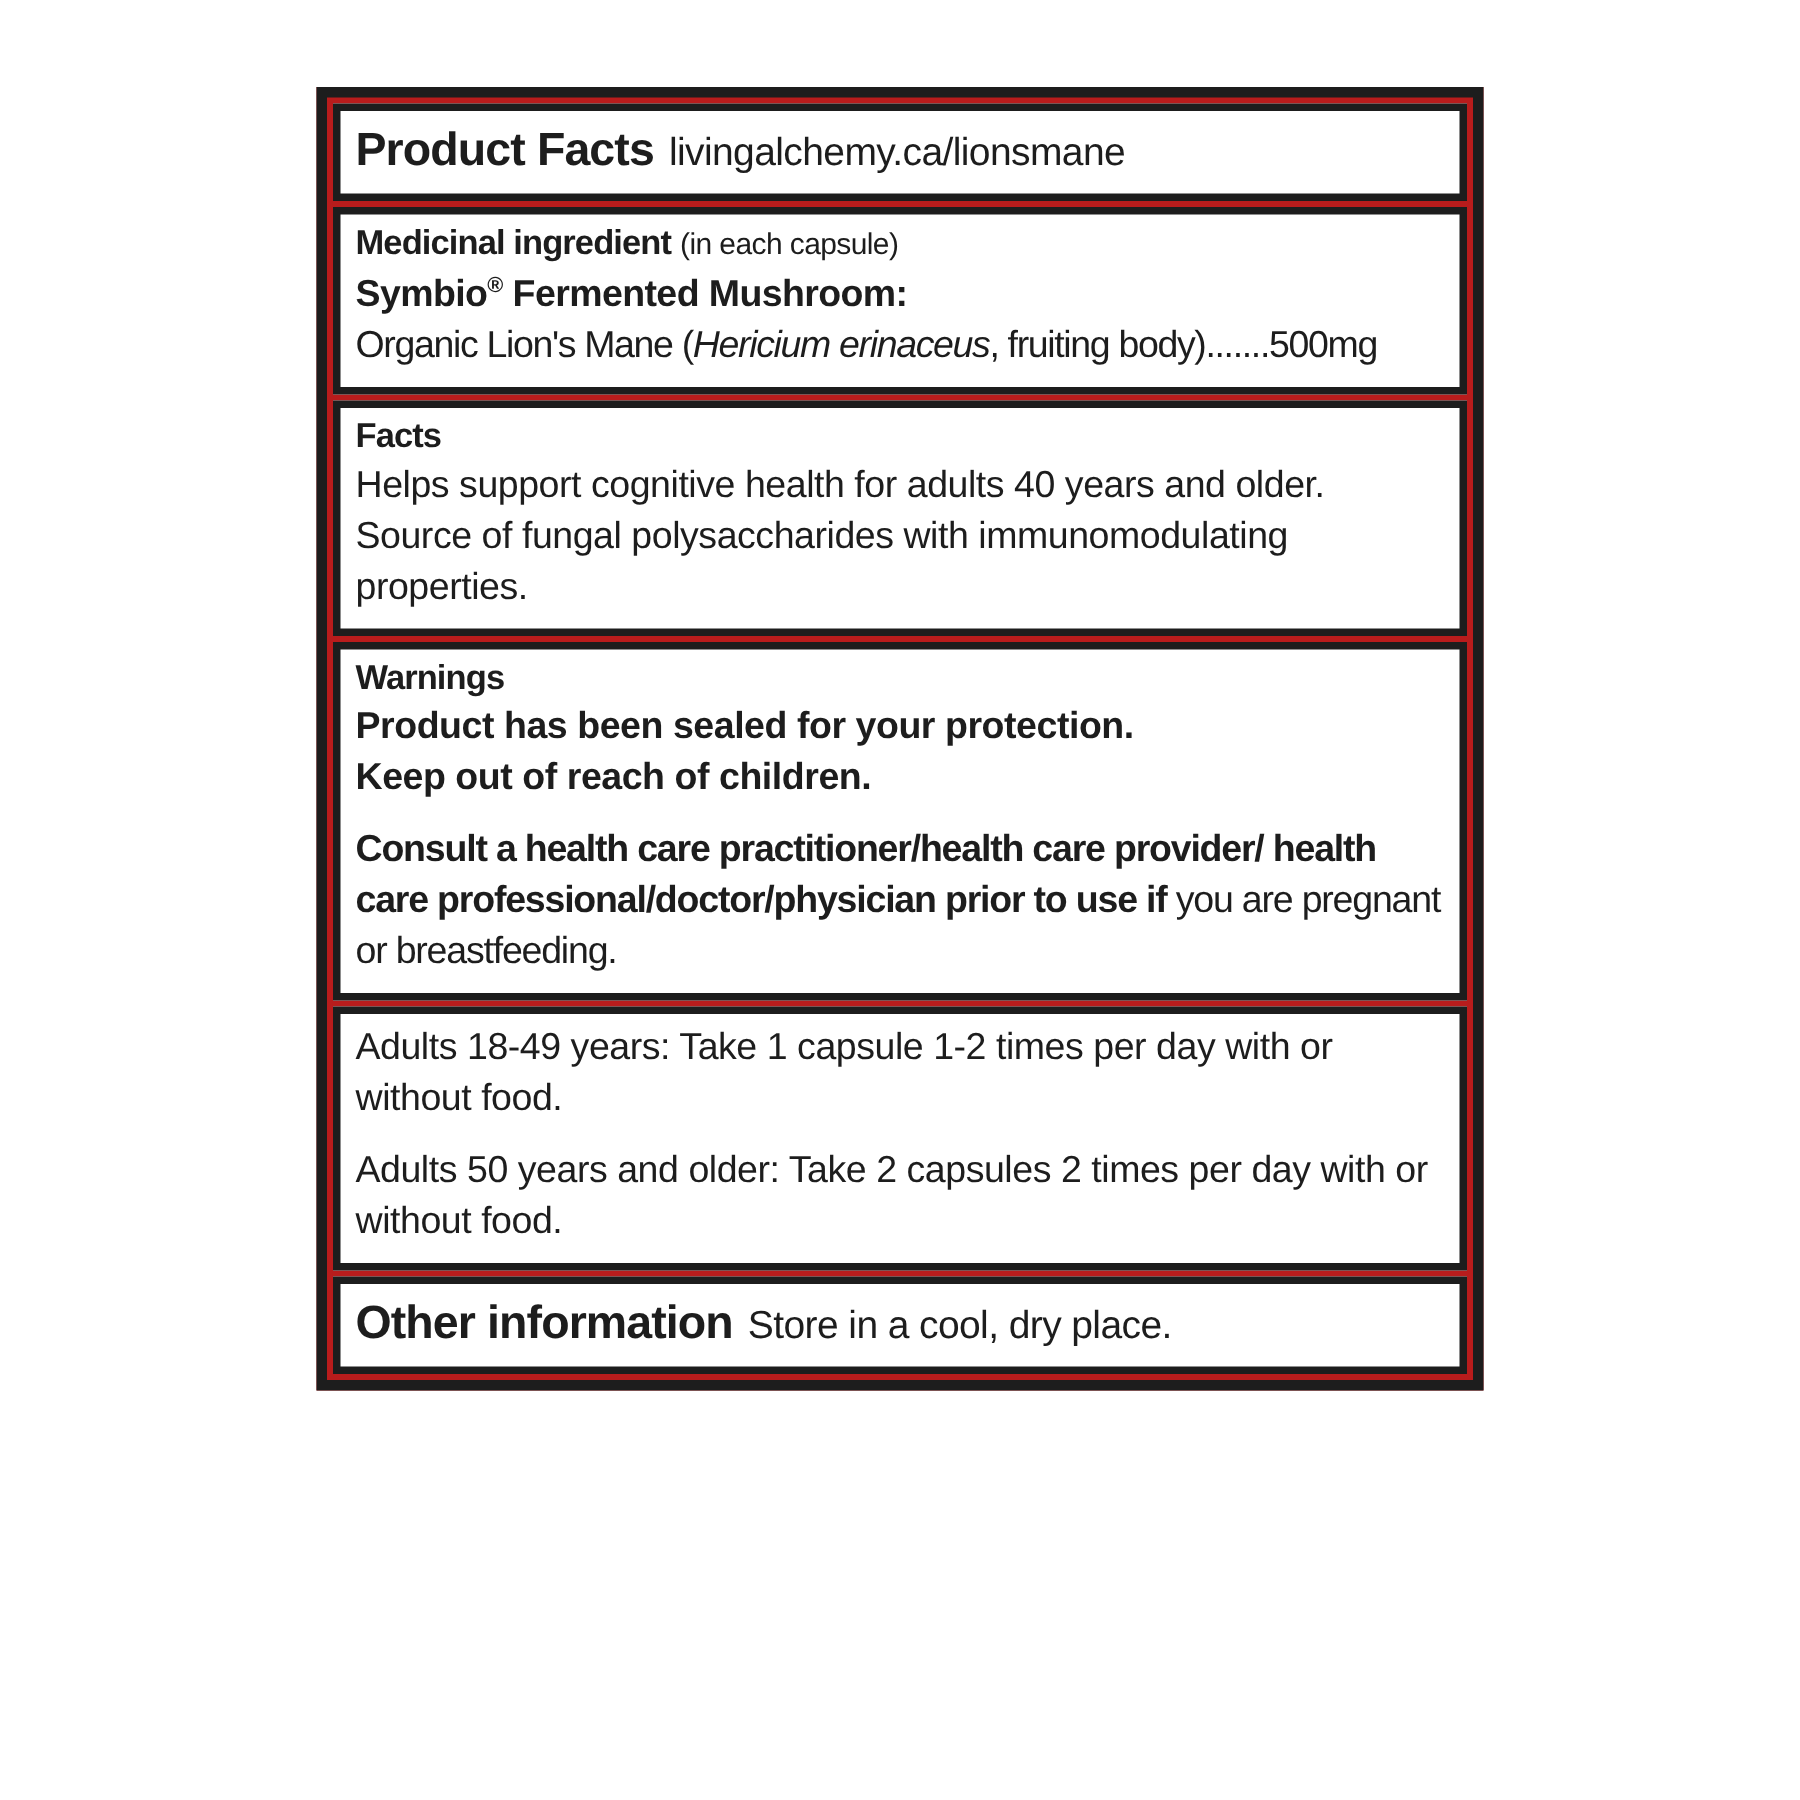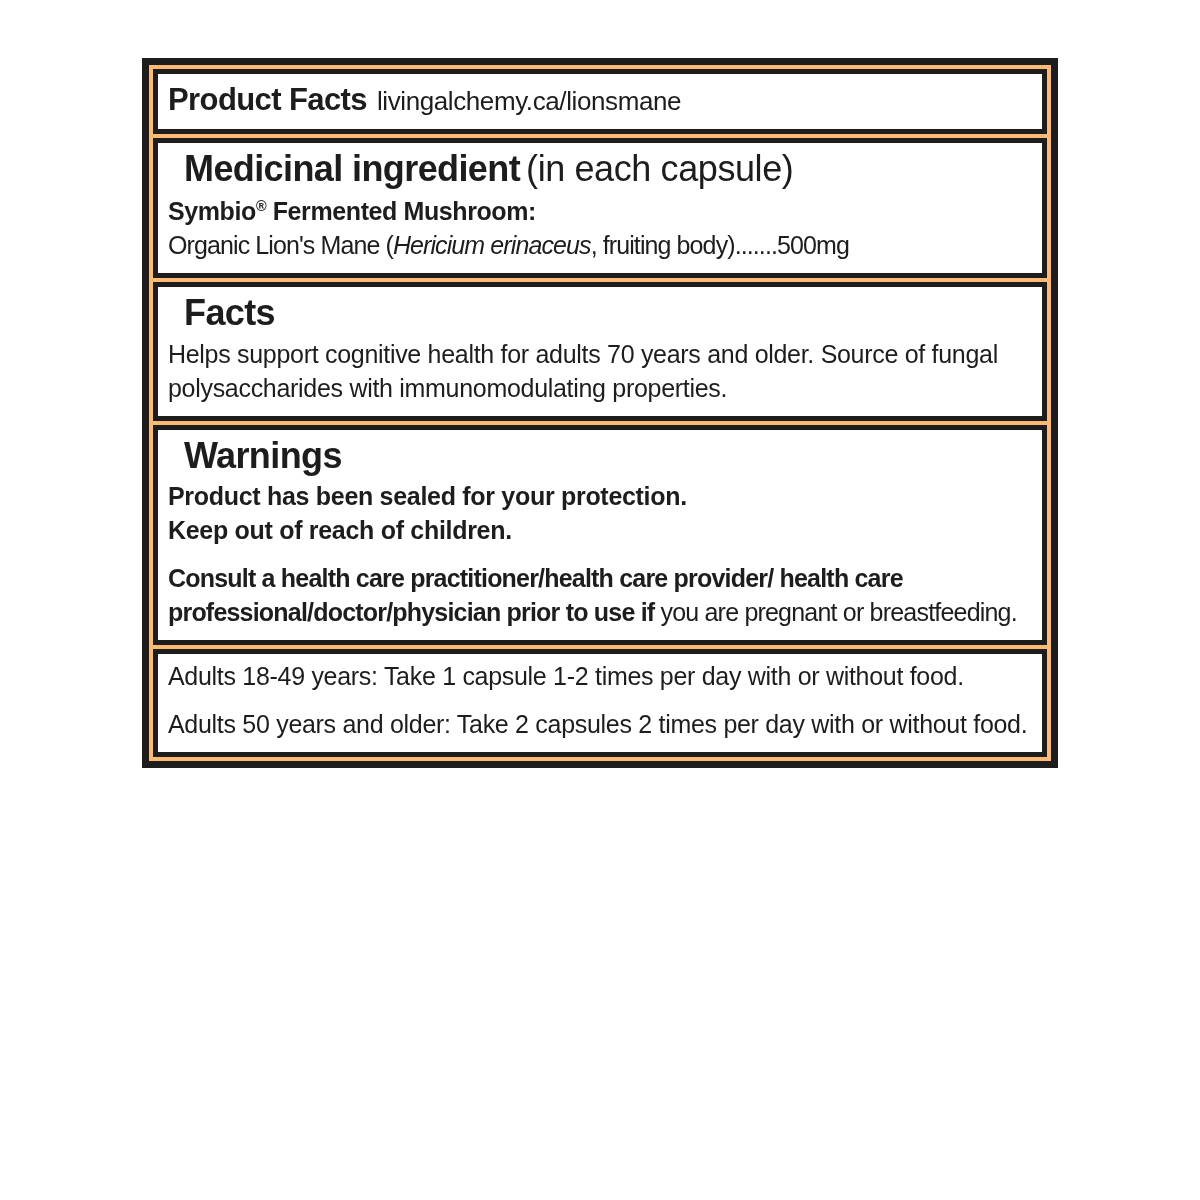--- a/index.html
+++ b/index.html
@@ -4,25 +4,25 @@
 <style>
   * { margin: 0; padding: 0; box-sizing: border-box; }
   html, body {
     width: 1200px; height: 1200px;
     background: #ffffff;
     font-family: "Liberation Sans", "DejaVu Sans", sans-serif;
     color: #1d1d1d;
     -webkit-font-smoothing: antialiased;
   }
   .label {
-    width: 916px;
+    width: 778px;
     margin: 58px auto 0 auto;
     border: 7px solid #1d1d1d;
     padding: 4px;
-    background: #fdba74;
+    background: #b91c1c;
   }
   .box {
     border: 5px solid #1d1d1d;
     background: #ffffff;
     padding: 5px 10px 11px 10px;
   }
   .box + .box { margin-top: 4px; }
   .box.single { padding: 7px 10px 9px 10px; }
 
   .row-heading {
@@ -31,32 +31,31 @@
     letter-spacing: -0.6px;
     line-height: 1.25;
   }
   .inline-note {
     font-size: 26px;
     font-weight: normal;
     letter-spacing: -0.4px;
     margin-left: 10px;
   }
   .heading-note {
-    font-size: 36px;
+    font-size: 20px;
     font-weight: normal;
     letter-spacing: -0.4px;
     margin-left: 6px;
   }
   .section-heading {
-    font-size: 36px;
+    font-size: 23px;
     font-weight: bold;
     letter-spacing: -0.6px;
     line-height: 1.18;
     margin-bottom: 2px;
-    margin-left: 16px;
   }
   .body-text {
     font-size: 25px;
     line-height: 1.36;
     letter-spacing: -0.3px;
   }
   .para + .para { margin-top: 14px; }
   .ls-tight { letter-spacing: -0.8px; }
   .bold { font-weight: bold; }
   .italic { font-style: italic; }
@@ -96,35 +95,38 @@
     <div class="brand-line">
       <span>Symbio</span><span class="reg-mark">®</span><span> Fermented Mushroom:</span>
     </div>
     <div class="dot-line">
       <span>Organic Lion's Mane (</span><span class="italic">Hericium erinaceus</span><span>, fruiting body)</span><span>.......</span><span>500mg</span>
     </div>
   </section>
 
   <section class="box">
     <div class="section-heading">Facts</div>
-    <p class="body-text para">Helps support cognitive health for adults 70 years and older. Source of fungal polysaccharides with immunomodulating properties.</p>
+    <p class="body-text para">Helps support cognitive health for adults 40 years and older. Source of fungal polysaccharides with immunomodulating properties.</p>
   </section>
 
   <section class="box">
     <div class="section-heading">Warnings</div>
     <p class="body-text para">
       <span class="bold" style="display:block">Product has been sealed for your protection.</span>
       <span class="bold" style="display:block">Keep out of reach of children.</span>
     </p>
     <p class="body-text para ls-tight">
       <span class="bold">Consult a health care practitioner/health care provider/ health care professional/doctor/physician prior to use if</span><span> you are pregnant or breastfeeding.</span>
     </p>
   </section>
 
   <section class="box">
     <p class="body-text para">Adults 18-49 years: Take 1 capsule 1-2 times per day with or without food.</p>
     <p class="body-text para">Adults 50 years and older: Take 2 capsules 2 times per day with or without food.</p>
   </section>
 
+  <section class="box single">
+    <span class="row-heading">Other information</span><span class="inline-note">Store in a cool, dry place.</span>
+  </section>
 
 
 
 </div>
 
 </body></html>

